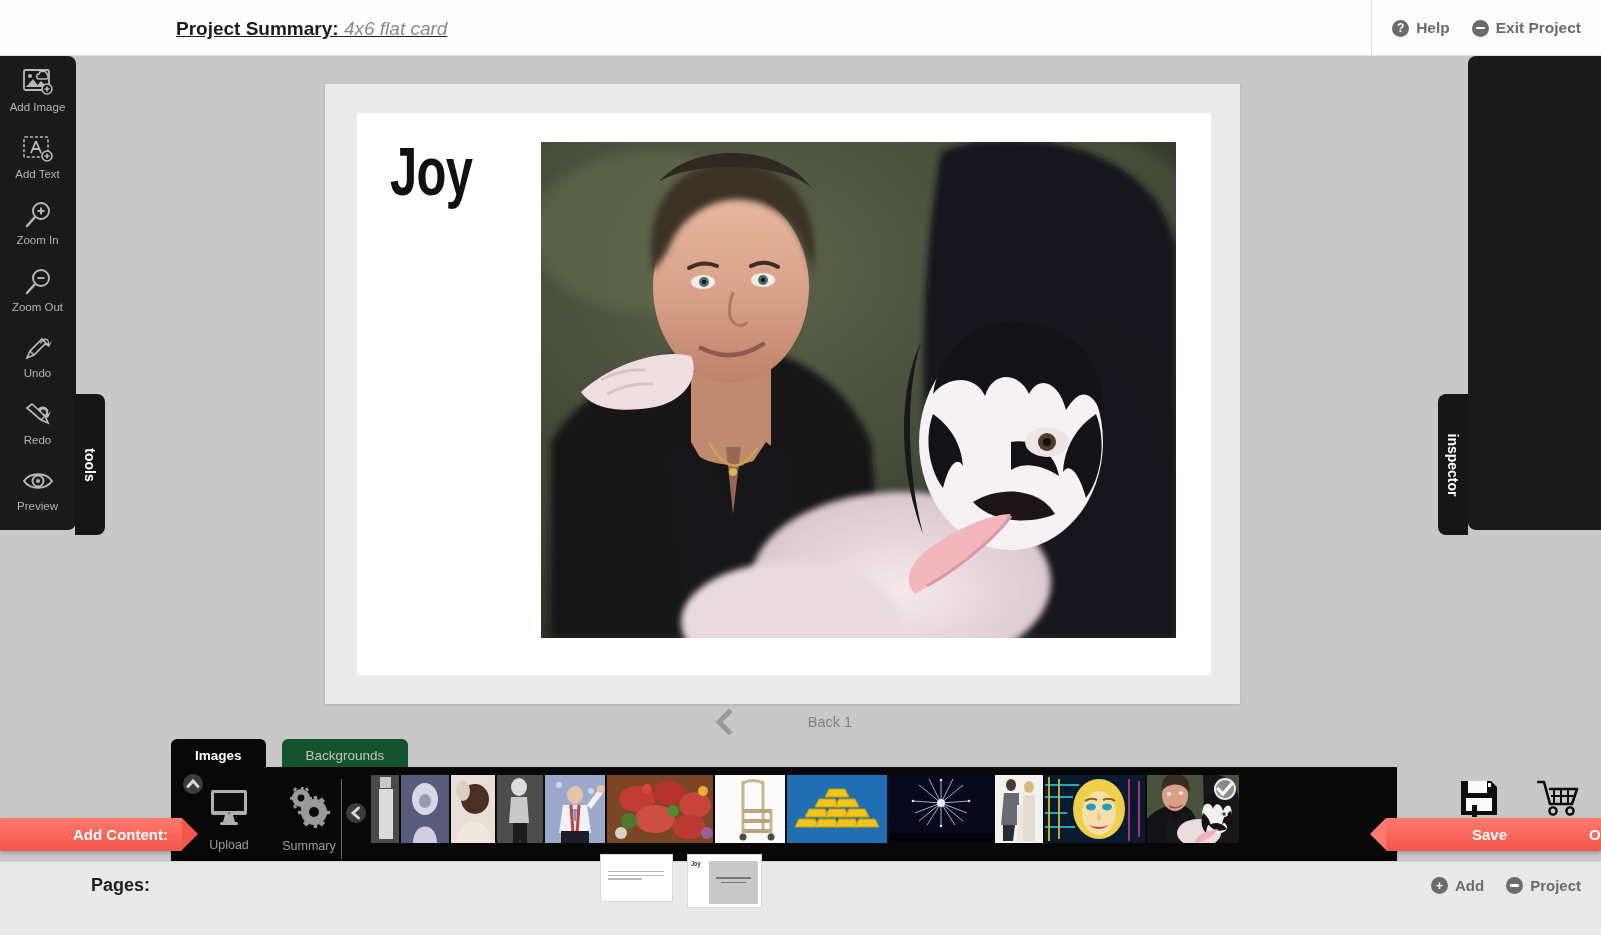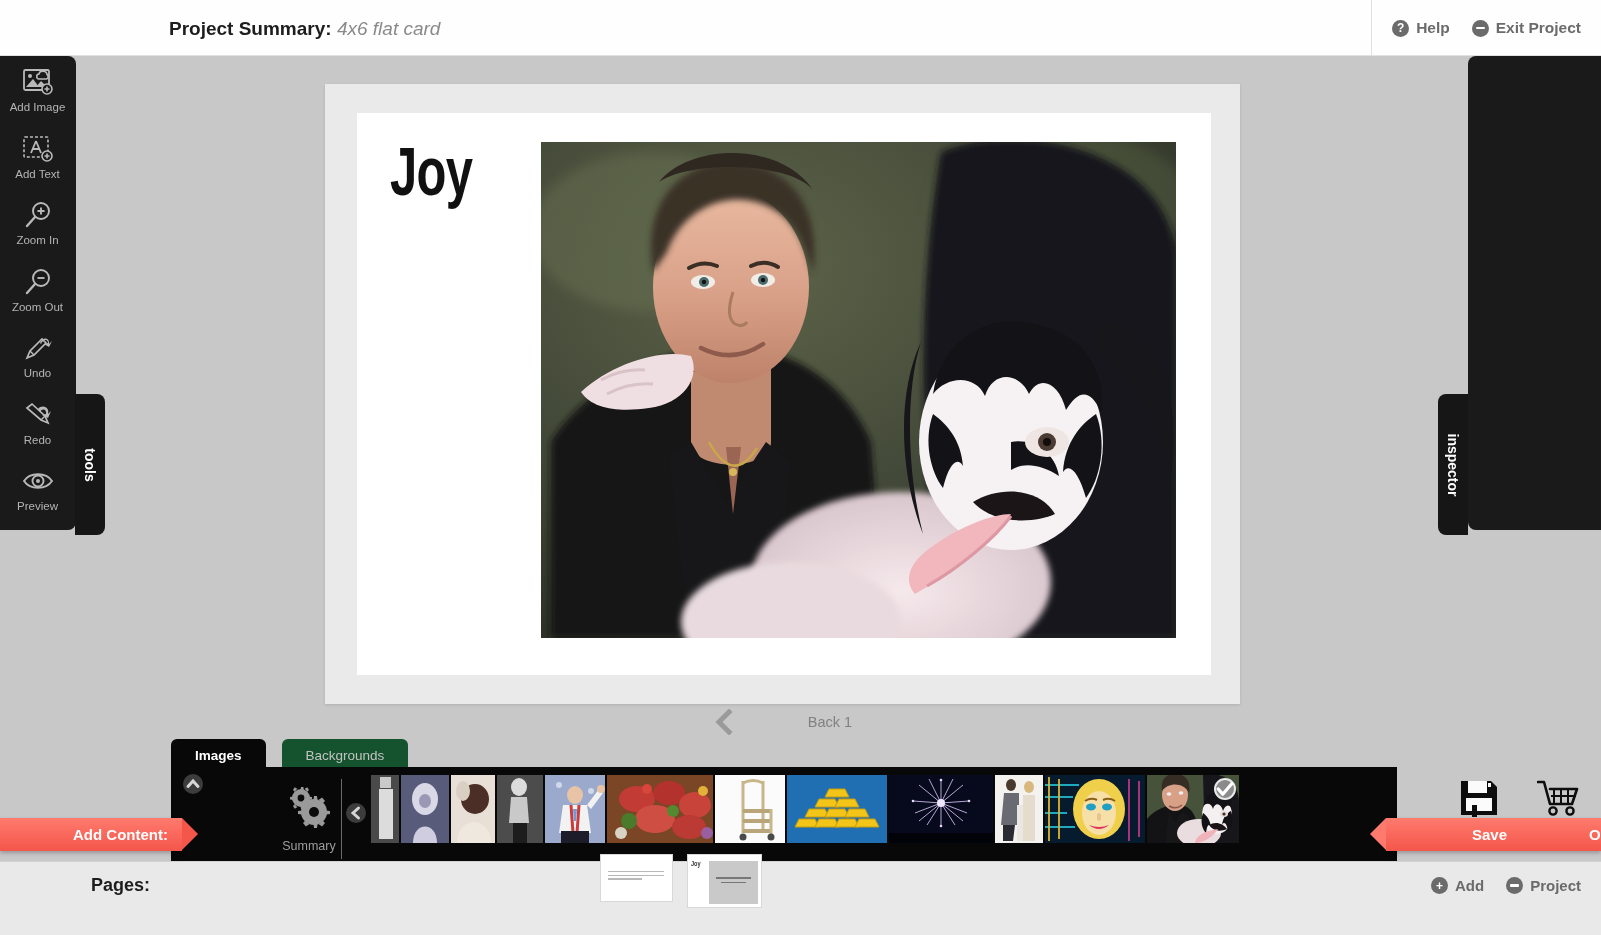--- a/index.html
+++ b/index.html
@@ -10,22 +10,22 @@
     font-family: "Liberation Sans", sans-serif;
   }
   #app { position: relative; width: 1601px; height: 935px; background: #c8c8c8; }
 
   
   .header {
     position: absolute; left: 0; top: 0; width: 1601px; height: 56px;
     background: #fefefe; border-bottom: 1px solid #e2e2e2;
   }
   .header-title {
-    position: absolute; left: 169px; top: 18px;
-    font-size: 19px; font-weight: bold; color: #1d1d1d; white-space: nowrap;
+    position: absolute; left: 176px; top: 18px;
+    font-size: 19px; font-weight: bold; color: #1d1d1d; white-space: nowrap; text-decoration: underline;
   }
   .header-title .sub { font-weight: normal; color: #8a8a8a; font-style: italic; }
   .header-right {
     position: absolute; right: 20px; top: 0; height: 56px;
     display: flex; align-items: center; gap: 22px;
     padding-left: 20px; border-left: 1px solid #e0e0e0;
   }
   .hdr-btn {
     display: flex; align-items: center; gap: 7px; cursor: pointer;
     color: #6b6b6b; font-size: 15.5px; font-weight: bold;
@@ -406,20 +406,32 @@
   </div>
 
   <div class="tray">
     <span class="tray-up-arrow">
       <svg width="22" height="22" viewBox="0 0 22 22">
           <circle cx="11" cy="11" r="10" fill="#3c3c3c"></circle>
           <path d="M6 13.5 L11 8 L16 13.5" fill="none" stroke="#d6d6d6" stroke-width="3" stroke-linecap="round"></path>
         </svg>
     </span>
 
+    <div class="action-btn" style="left:10px">
+      <span>
+        <svg width="46" height="40" viewBox="0 0 46 40">
+            <rect x="5" y="3" width="36" height="25" rx="2" fill="#b0b0b0"></rect>
+            <rect x="8" y="6" width="30" height="18" fill="#0b0b0b"></rect>
+            <path d="M19 28 L27 28 L29 35 L17 35 Z" fill="#b0b0b0"></path>
+            <rect x="14" y="35" width="18" height="3" rx="1.5" fill="#b0b0b0"></rect>
+            <circle cx="23" cy="26" r="1.4" fill="#7d7d7d"></circle>
+          </svg>
+      </span>
+      <span class="lbl">Upload</span>
+    </div>
 
     <div class="action-btn" style="left:90px">
       <span>
         <svg width="48" height="42" viewBox="0 0 48 42">
           <g fill="#9a9a9a">
               <circle cx="16" cy="12" r="9"></circle>
             </g>
           <g fill="#0b0b0b">
               <circle cx="16" cy="12" r="3.4"></circle>
             </g>

